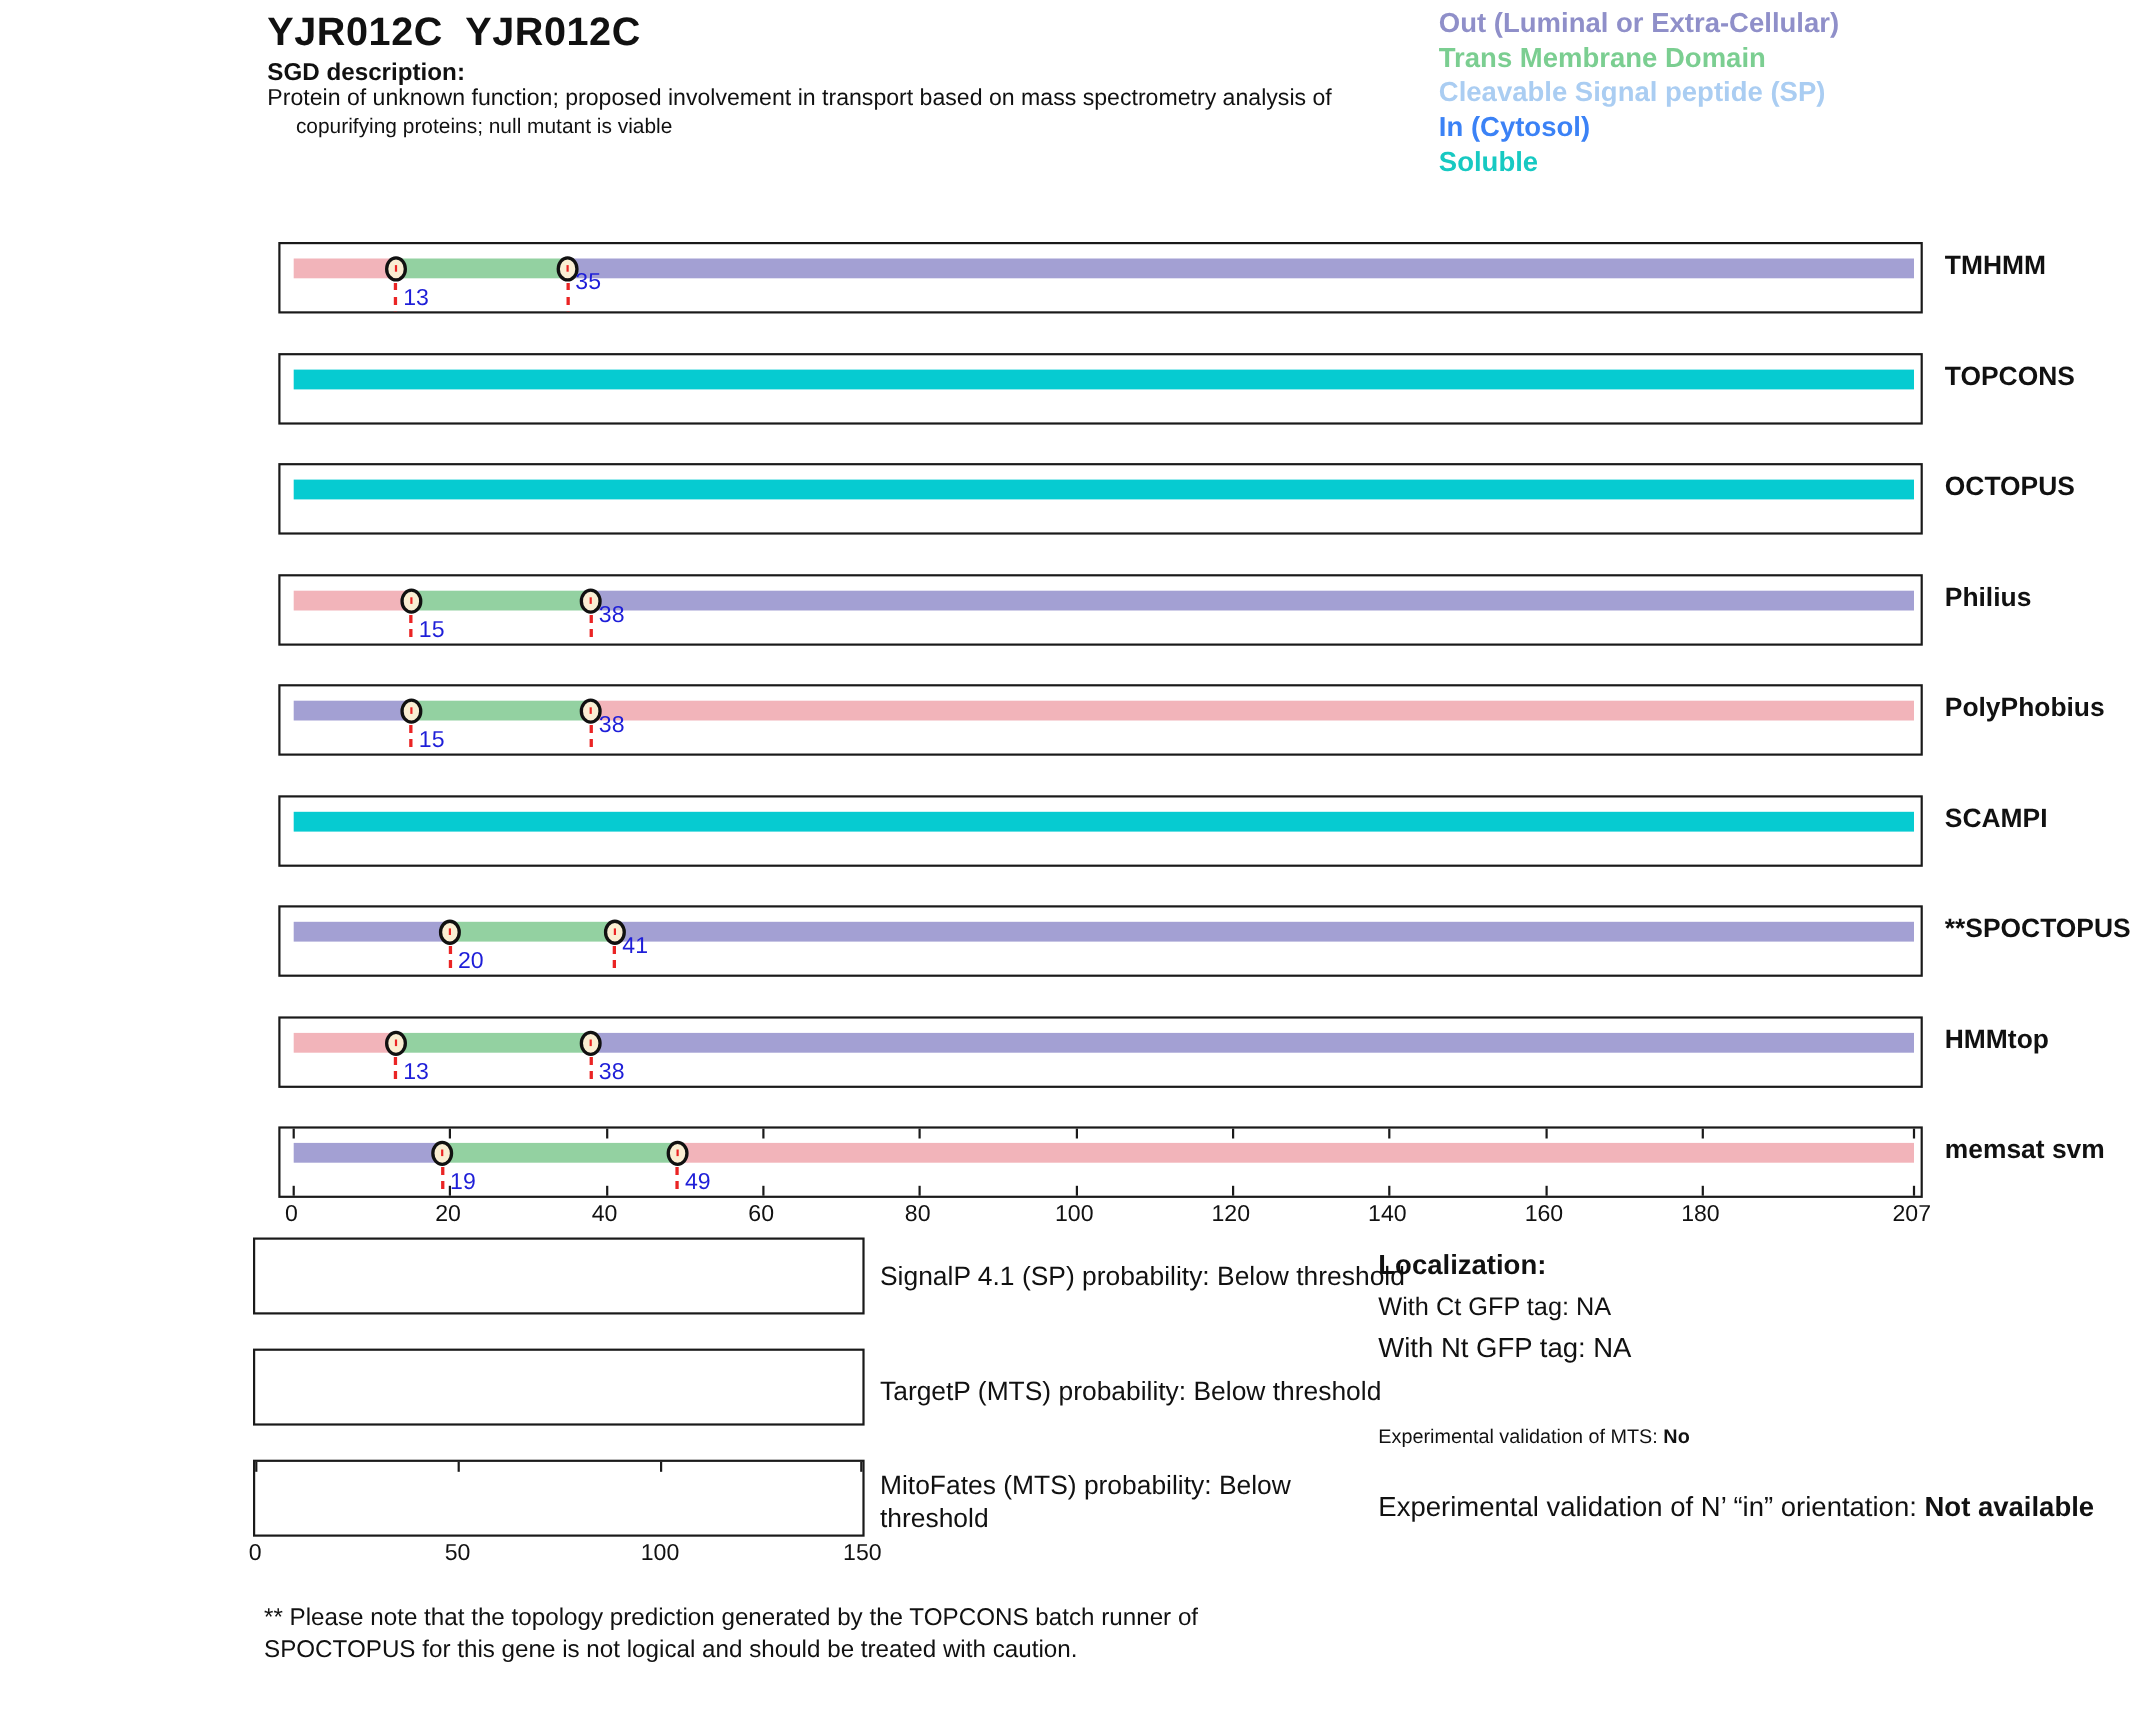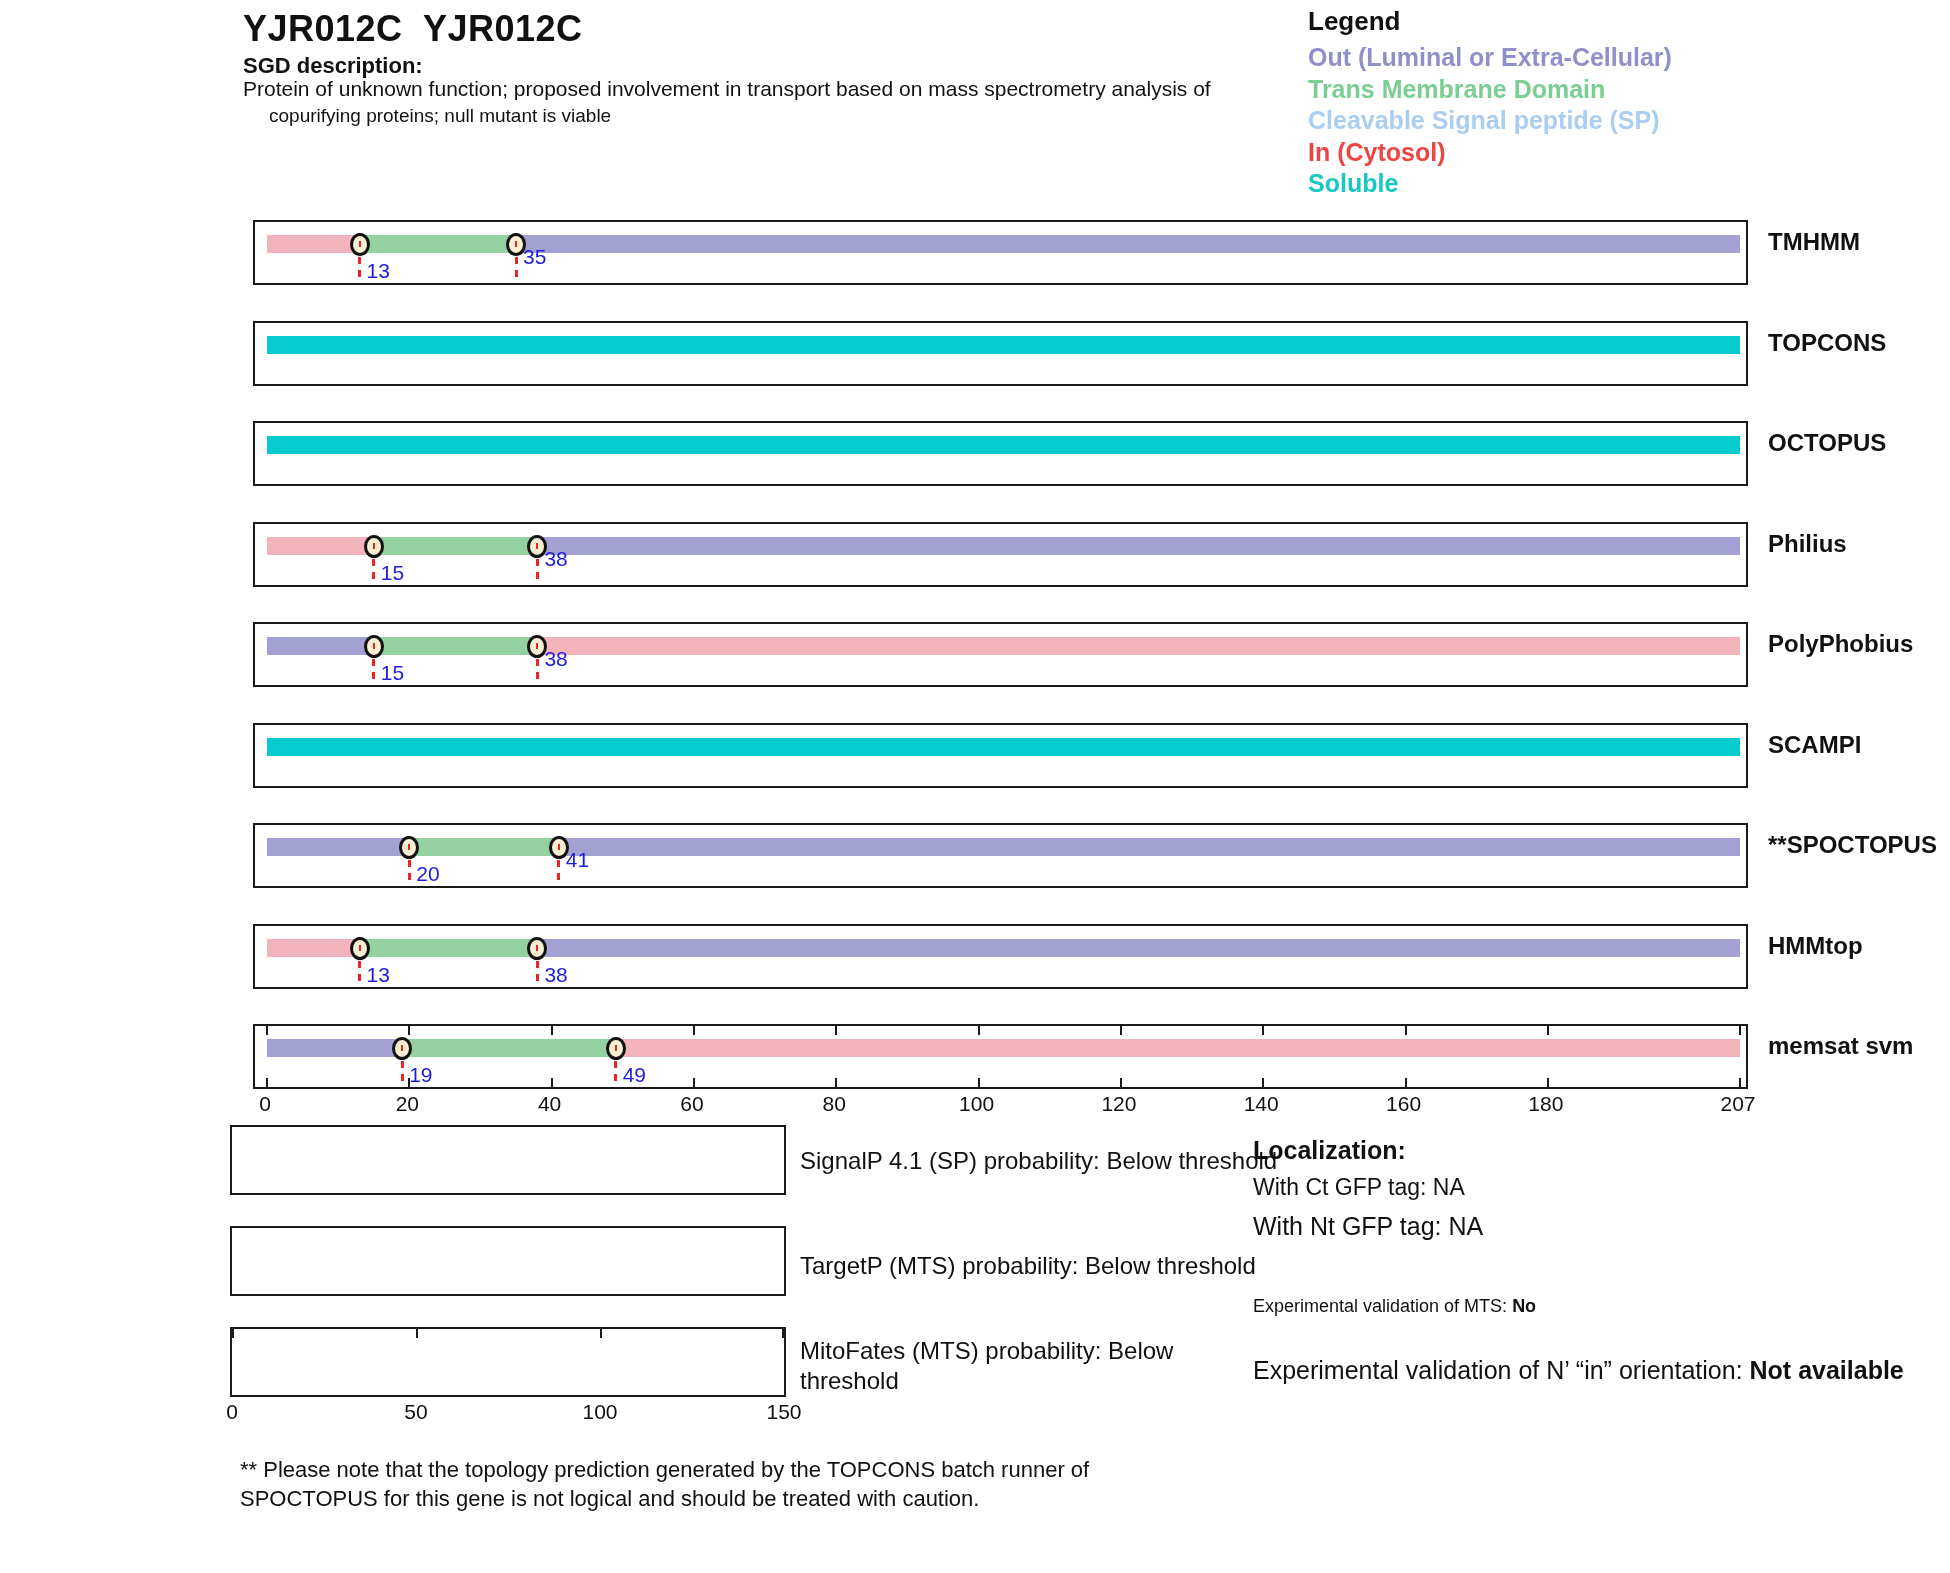--- a/index.html
+++ b/index.html
@@ -58,26 +58,25 @@
 <body>
 
 <div id="figure">
 
   <div class="abs" id="page-title">YJR012C  YJR012C</div>
   <div class="abs" id="sgd-label">SGD description:</div>
   <div class="abs" id="desc1">Protein of unknown function; proposed involvement in transport based on mass spectrometry analysis of</div>
   <div class="abs" id="desc2">copurifying proteins; null mutant is viable</div>
 
   <div class="abs" id="legend">
-    <div class="legend-title">Legend</div>
 
   <div class="legend-item" style="color: rgb(143, 143, 201);">Out (Luminal or Extra-Cellular)</div>
       <div class="legend-item" style="color: rgb(123, 206, 145);">Trans Membrane Domain</div>
       <div class="legend-item" style="color: rgb(170, 205, 242);">Cleavable Signal peptide (SP)</div>
-      <div class="legend-item" style="color: #ef4444;">In (Cytosol)</div>
+      <div class="legend-item" style="color: #3b82f6;">In (Cytosol)</div>
       <div class="legend-item" style="color: rgb(23, 201, 194);">Soluble</div>
     </div>
 
   <div id="tracks">
       <div class="track-box" style="top: 220px; border-color: rgb(26, 26, 26);">
         <div class="track-bar" style="left: 12px; width: 1473px; top: 13px; height: 18px;">
           <div class="seg" style="left: 0%; width: 6.28019%; background: rgb(242, 180, 186);"></div>
           <div class="seg" style="left: 6.28019%; width: 10.628%; background: rgb(147, 209, 161);"></div>
           <div class="seg" style="left: 16.9082%; width: 83.0918%; background: rgb(163, 160, 211);"></div>
         </div>

